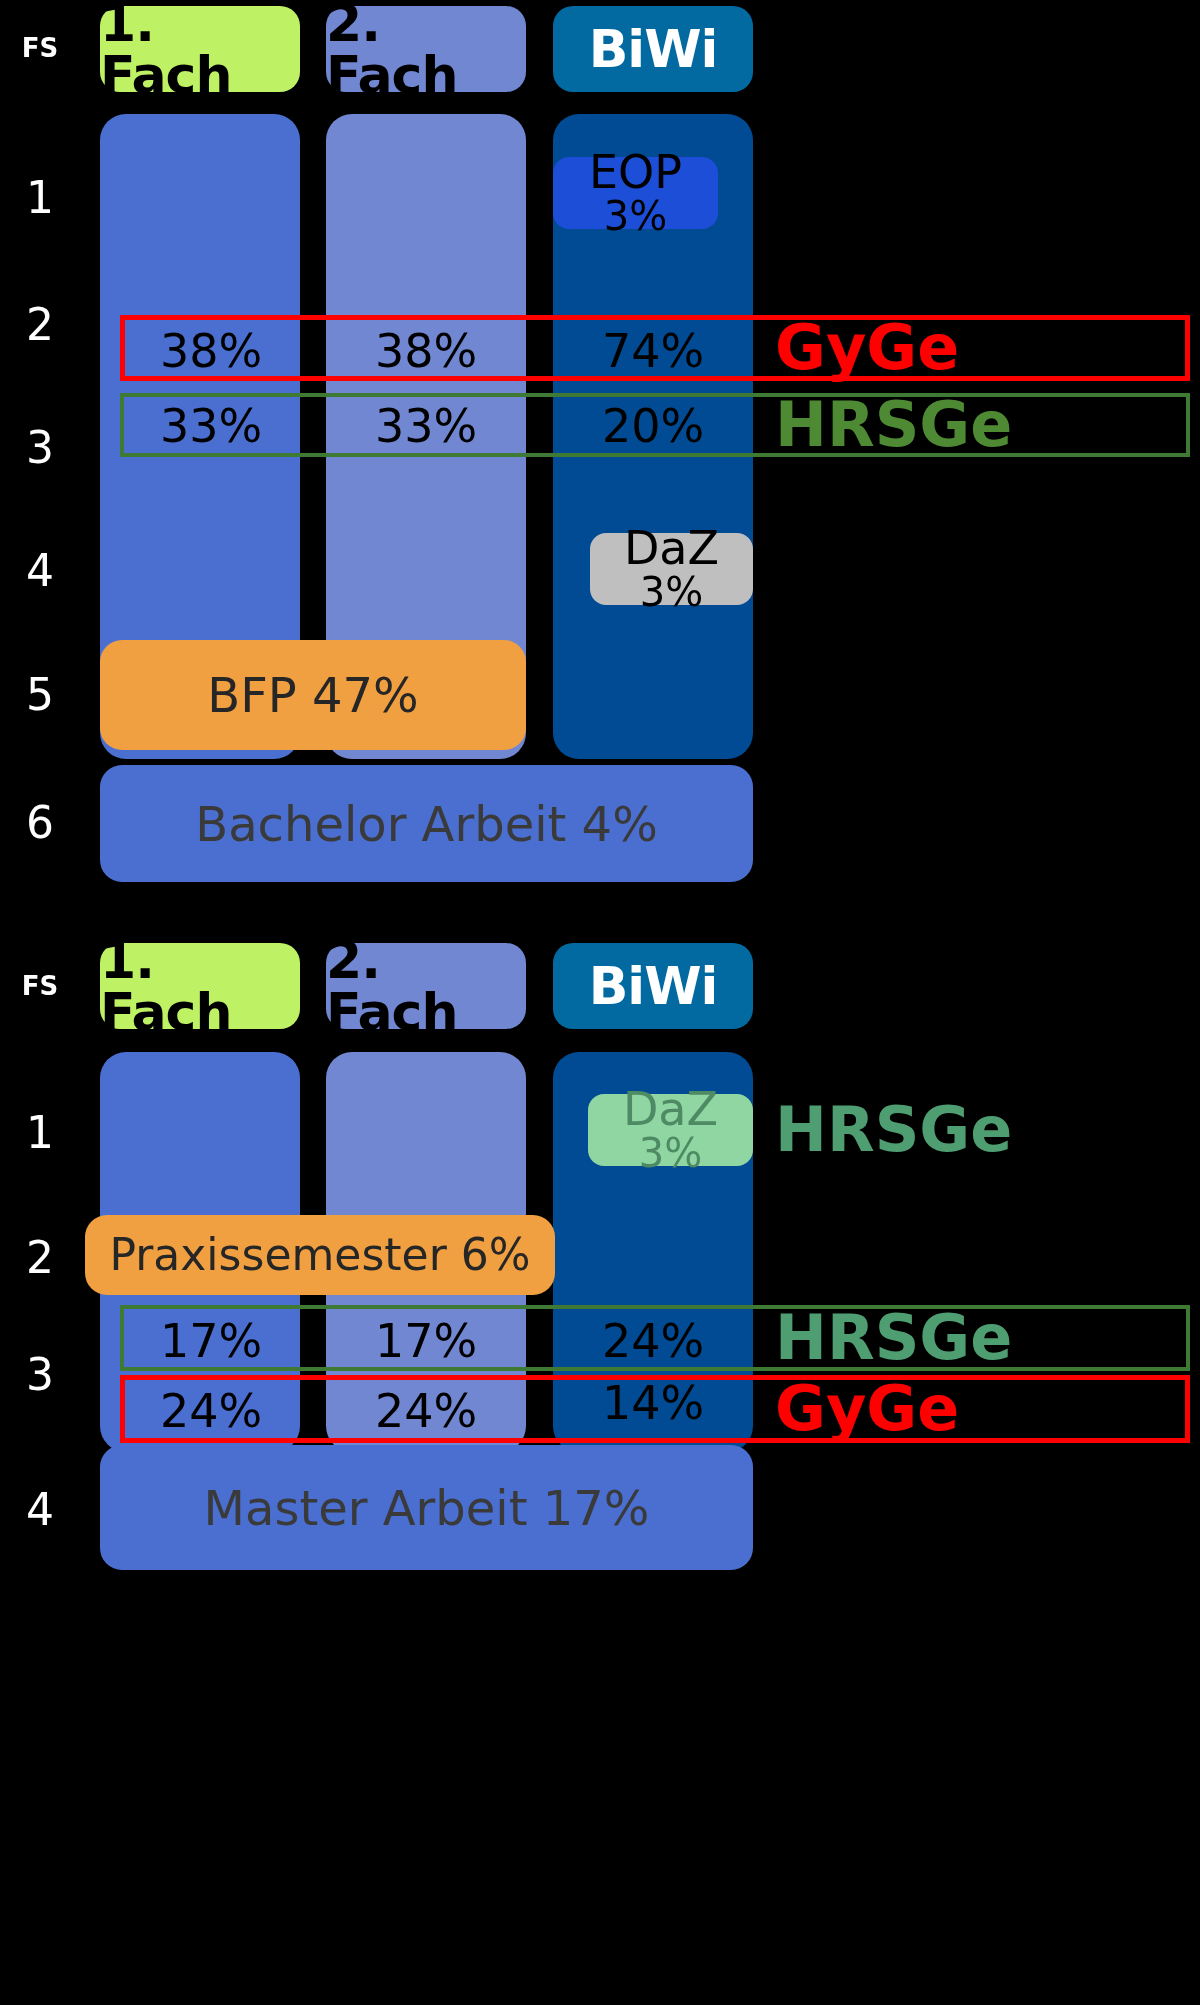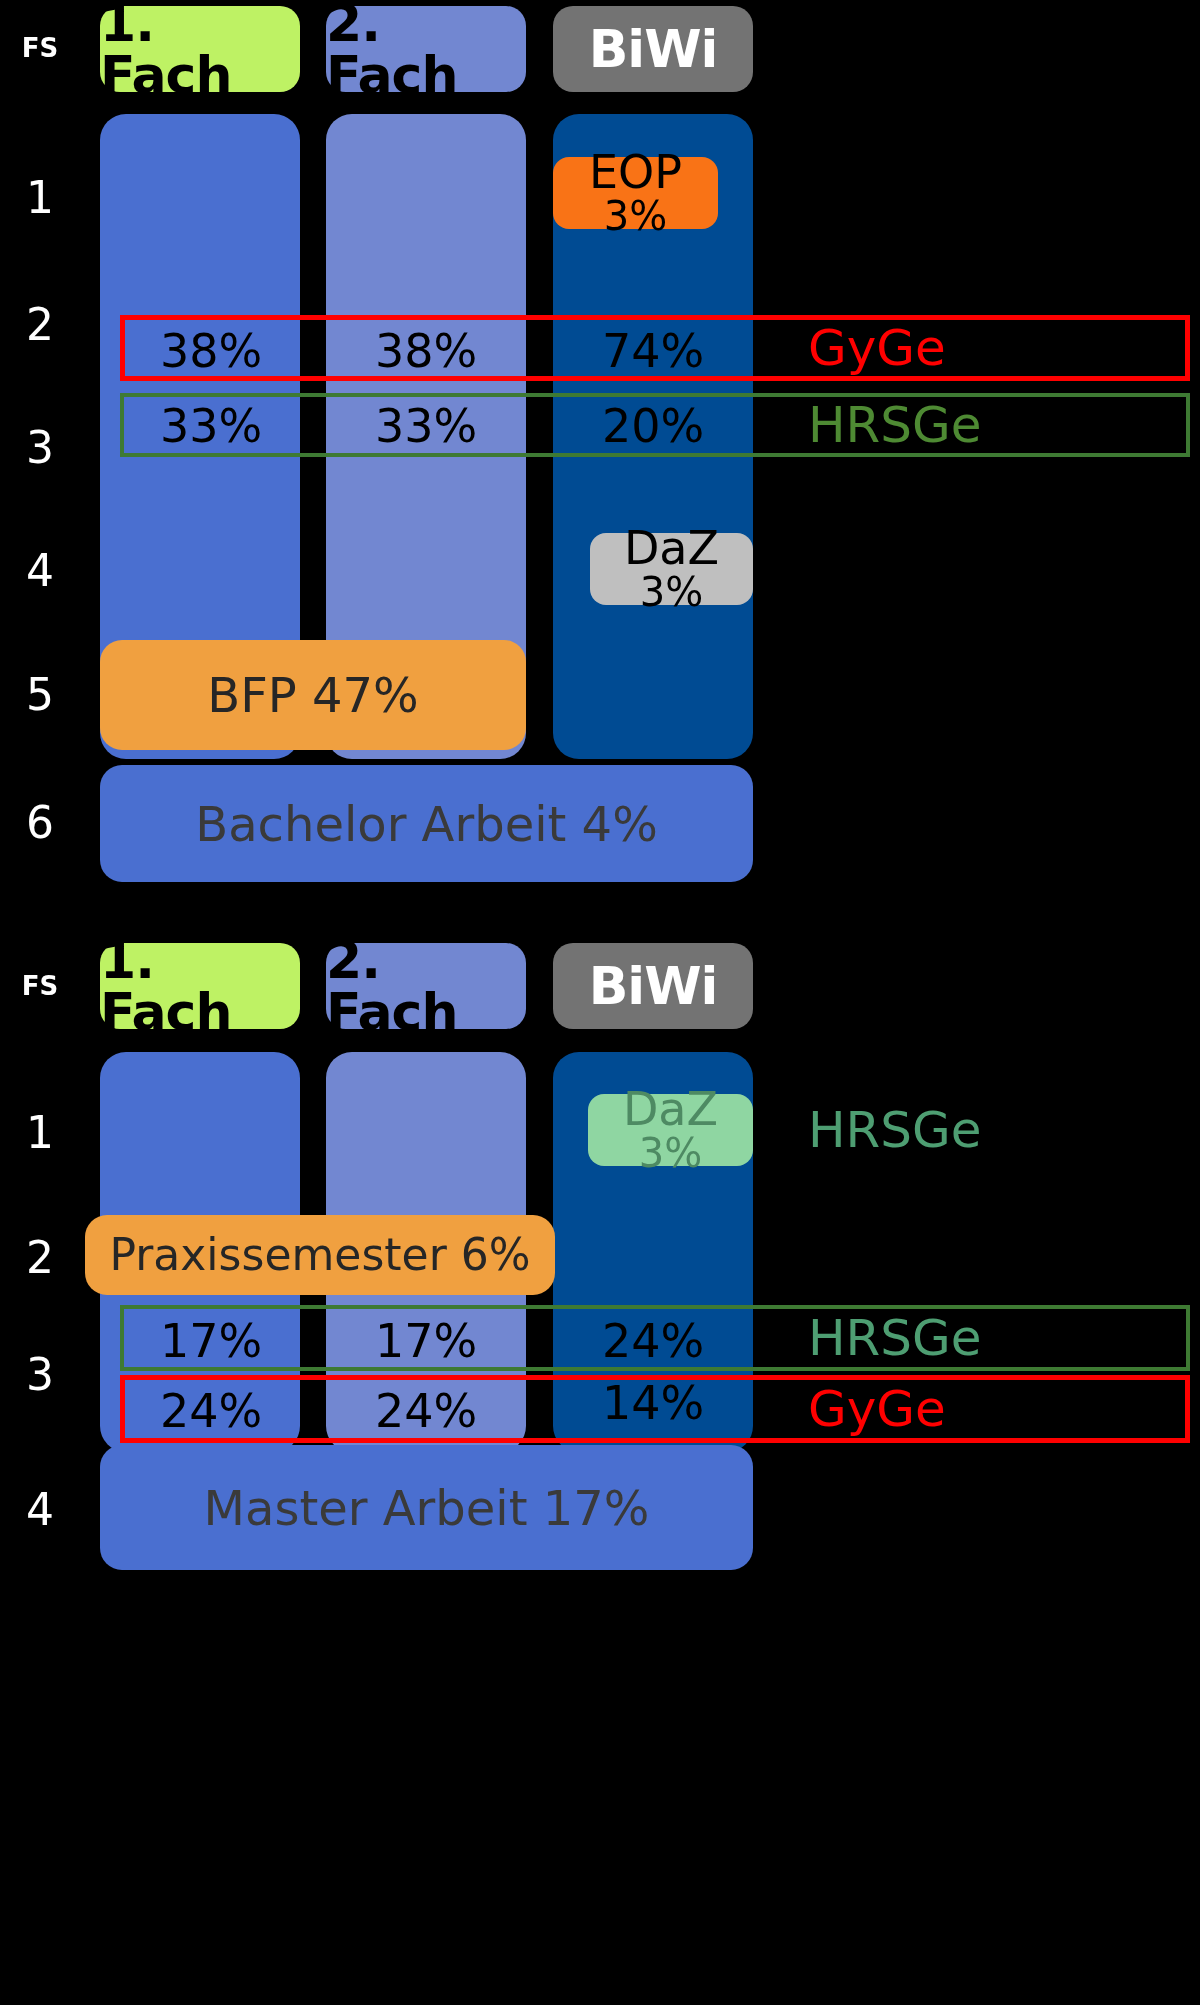--- a/index.html
+++ b/index.html
@@ -17,21 +17,21 @@
   .colbar.c2{background:#7287D1;}
   .colbar.c3{background:#004B93;}
 
   
   .chip{
     border-radius:20px;display:flex;align-items:center;justify-content:center;
     font-weight:700;font-size:52px;letter-spacing:-1px;line-height:1;
   }
   .chip.c1{background:#bef264;color:#000;}
   .chip.c2{background:#7287D1;color:#000;}
-  .chip.c3{background:#737373;color:#fff;}
+  .chip.c3{background:#0369a1;color:#fff;}
 
   
   .fs-label{
     color:#fff;font-weight:700;font-size:26px;display:flex;
     align-items:center;justify-content:center;
   }
   .row-num{
     color:#fff;font-weight:400;font-size:44px;display:flex;
     align-items:center;justify-content:center;
   }
@@ -42,41 +42,40 @@
     font-size:46px;color:#000;line-height:1;
   }
 
   
   .pill{
     border-radius:16px;display:flex;flex-direction:column;
     align-items:center;justify-content:center;line-height:1.02;
   }
   .pill .t1{font-size:46px;}
   .pill .t2{font-size:40px;}
-  .pill.eop{background:#f97316;color:#000;}
+  .pill.eop{background:#1d4ed8;color:#000;}
   .pill.daz{background:#BFBFBF;color:#000;}
   .pill.dazgreen{background:#8FD6A2;color:#4E8A63;}
 
   .wide{
     border-radius:22px;display:flex;align-items:center;justify-content:center;
     font-size:48px;line-height:1;
   }
   .wide.orange{background:#F0A040;color:#262626;}
   .wide.thesis{background:#4A6FD0;color:#3A3A3A;}
 
   
   .frame{border-style:solid;background:transparent;pointer-events:none;}
   .frame.red{border-color:#FF0000;border-width:5px;}
   .frame.green{border-color:#3E7A33;border-width:4px;}
 
   
   .tag{
-    display:flex;align-items:center;font-size:50px;line-height:1;
-    font-weight:400;
-    margin-left:33px;
+    display:flex;align-items:center;font-size:62px;line-height:1;
+    font-weight:700;
   }
   .tag.red{color:#FF0000;}
   .tag.green-dark{color:#4E8A33;}
   .tag.green-mid{color:#4E9E72;}
 </style>
 </head>
 <body>
 
 <div class="stage">
 

